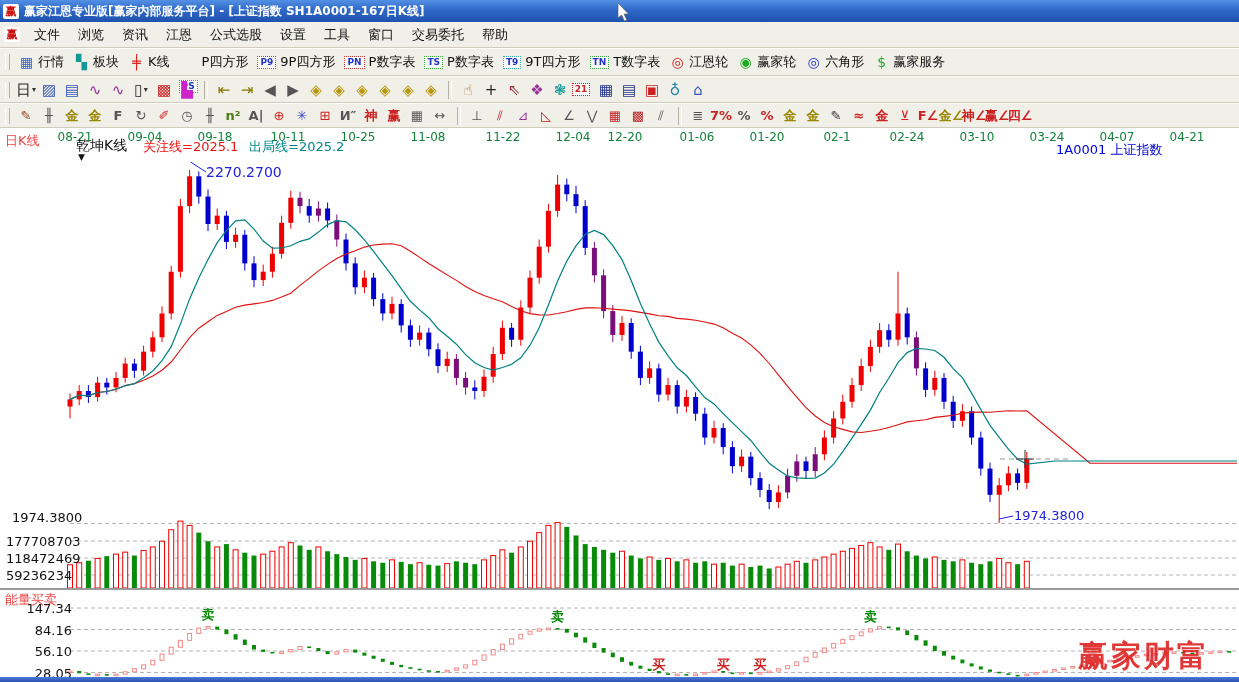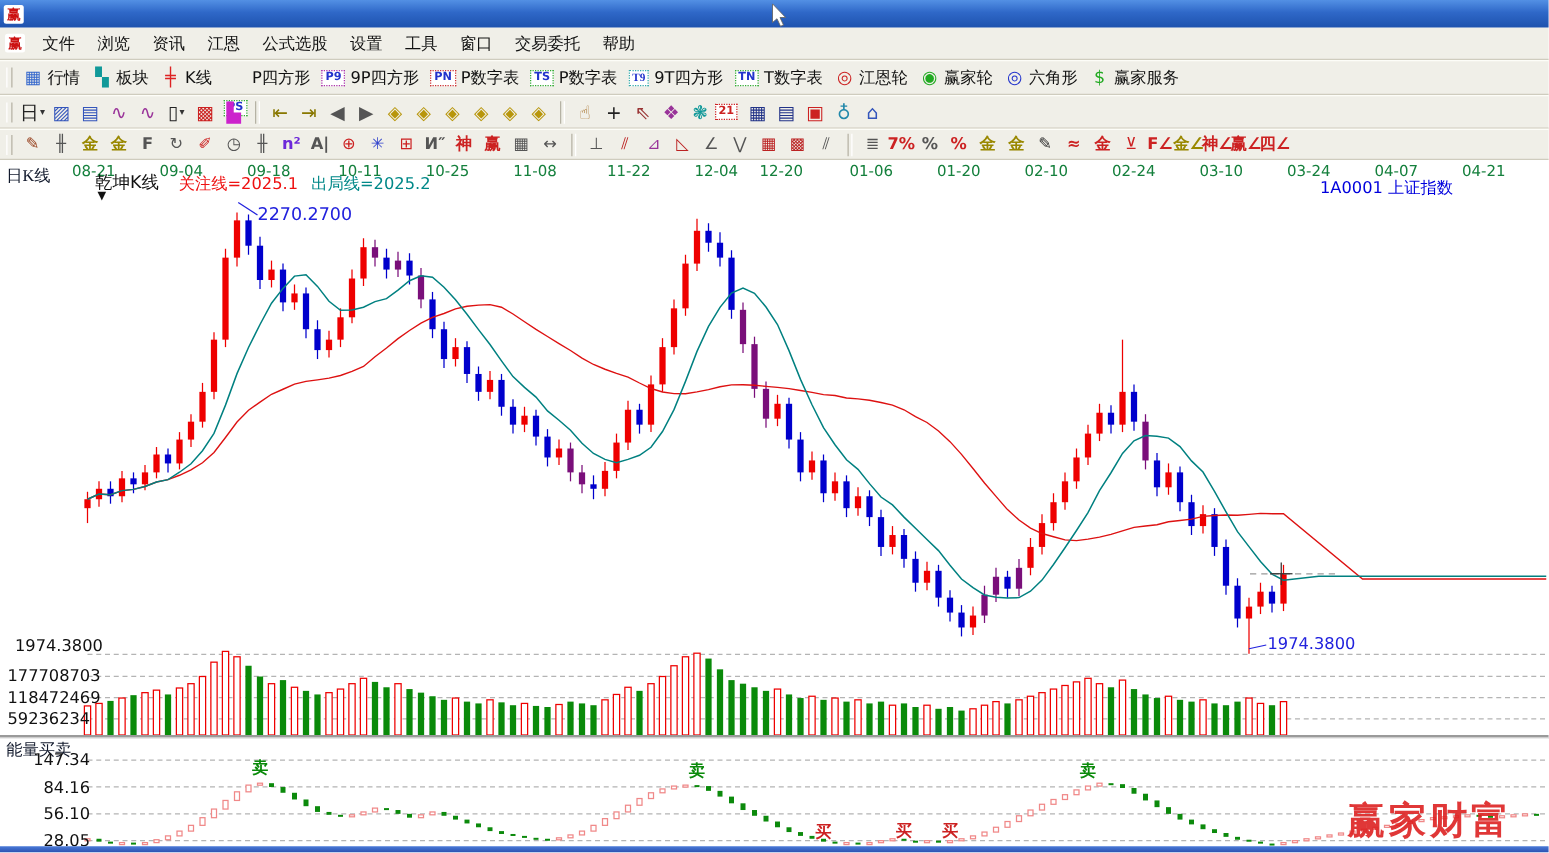--- a/index.html
+++ b/index.html
@@ -25,36 +25,37 @@
   .ibtn{width:22px;height:21px;display:flex;align-items:center;justify-content:center;font-size:15px;
     margin-right:1px;line-height:18px;}
   #tb3 .ibtn{width:22px;height:19px;font-size:13px;}
   .ibtn.txt{font-size:11px;font-weight:bold;white-space:nowrap;}
   .sep{width:2px;height:18px;border-left:1px solid #b5b2a4;border-right:1px solid #fff;margin:0 5px;}
   .caret{font-size:8px;color:#333;margin-left:1px;}
   .chart-area{position:absolute;left:0;top:128px;width:1239px;height:550px;background:#fff;}
   #chart-svg{position:absolute;left:0;top:0;}
   .lbl{position:absolute;font-size:13px;white-space:nowrap;color:#111;}
   .date-tick{position:absolute;top:2px;transform:translateX(-50%);font-size:12px;color:#15803d;}
-  .blue{color:#0f172a;font-family:Liberation Serif, serif;}
+  .blue{color:#ef4444;}
   .num{font-family:"DejaVu Sans","Liberation Sans",sans-serif;}
   .right{text-align:right;}
   .sepline{position:absolute;left:0;top:460px;width:1239px;height:2px;background:#9a9a9a;border-bottom:1px solid #fff;}
   .watermark{position:absolute;left:1078px;top:508px;font-size:30px;font-weight:bold;color:#dd2222;
     letter-spacing:3px;opacity:0.9;}
   .bottom-strip{position:absolute;left:0;top:677px;width:1239px;height:5px;
     background:linear-gradient(180deg,#4a7ad8,#2a50b0);}
 </style>
 </head>
 <body>
 
 <div class="app">
 
   <div class="titlebar">
     <span class="app-logo">赢</span>
+    <span>赢家江恩专业版[赢家内部服务平台] - [上证指数  SH1A0001-167日K线]</span>
     <svg class="cursor-arrow" width="14" height="19">
       <polygon points="1,0 1,15 4.6,12 7.4,18 9.8,17 7,11 11.5,11" fill="#fff" stroke="#666" stroke-width="0.7"></polygon>
     </svg>
   </div>
 
   <div class="menubar">
     <span class="app-logo">赢</span>
     <div id="menu-items" style="display:flex">
         <div class="menu-item">文件</div>
         <div class="menu-item">浏览</div>
@@ -93,21 +94,21 @@
       </div>
       <div class="tb-btn">
         <span class="bdg" style="border-color: rgb(204, 51, 51);">PN</span>
         <span>P数字表</span>
       </div>
       <div class="tb-btn">
         <span class="bdg" style="border-color: rgb(51, 170, 51);">TS</span>
         <span>P数字表</span>
       </div>
       <div class="tb-btn">
-        <span class="bdg" style="border-color: rgb(51, 170, 170); font-family: Liberation Serif, serif;">T9</span>
+        <span class="bdg" style="border-color: rgb(51, 170, 170);">T9</span>
         <span>9T四方形</span>
       </div>
       <div class="tb-btn">
         <span class="bdg" style="border-color: rgb(51, 170, 51);">TN</span>
         <span>T数字表</span>
       </div>
       <div class="tb-btn">
         <span class="ig" style="color: rgb(204, 34, 34);">◎</span>
         <span>江恩轮</span>
       </div>
@@ -241,21 +242,21 @@
       <div class="ibtn">
         <span style="color: rgb(204, 34, 34);">✐</span>
       </div>
       <div class="ibtn">
         <span style="color: rgb(85, 85, 85);">◷</span>
       </div>
       <div class="ibtn">
         <span style="color: rgb(85, 85, 85);">╫</span>
       </div>
       <div class="ibtn txt">
-        <span style="color: #6d28d9;">n²</span>
+        <span style="color: #4d7c0f;">n²</span>
       </div>
       <div class="ibtn txt">
         <span style="color: rgb(85, 85, 85);">A|</span>
       </div>
       <div class="ibtn">
         <span style="color: rgb(204, 34, 34);">⊕</span>
       </div>
       <div class="ibtn">
         <span style="color: rgb(51, 68, 204);">✳</span>
       </div>
@@ -839,21 +840,21 @@
         <span class="date-tick" style="left: 145px;">09-04</span>
         <span class="date-tick" style="left: 215px;">09-18</span>
         <span class="date-tick" style="left: 288px;">10-11</span>
         <span class="date-tick" style="left: 358px;">10-25</span>
         <span class="date-tick" style="left: 428px;">11-08</span>
         <span class="date-tick" style="left: 503px;">11-22</span>
         <span class="date-tick" style="left: 573px;">12-04</span>
         <span class="date-tick" style="left: 625px;">12-20</span>
         <span class="date-tick" style="left: 697px;">01-06</span>
         <span class="date-tick" style="left: 767px;">01-20</span>
-        <span class="date-tick" style="left: 837px;">02-10</span>
+        <span class="date-tick" style="left: 837px;">02-1</span>
         <span class="date-tick" style="left: 907px;">02-24</span>
         <span class="date-tick" style="left: 977px;">03-10</span>
         <span class="date-tick" style="left: 1047px;">03-24</span>
         <span class="date-tick" style="left: 1117px;">04-07</span>
         <span class="date-tick" style="left: 1187px;">04-21</span>
       </div>
 
     <div class="lbl blue" style="left:5px;top:4px">日K线</div>
     <div class="lbl" style="left:76px;top:9px;font-size:14px">乾坤K线</div>
     <div class="lbl" style="left:78px;top:24px;font-size:9px">▼</div>

